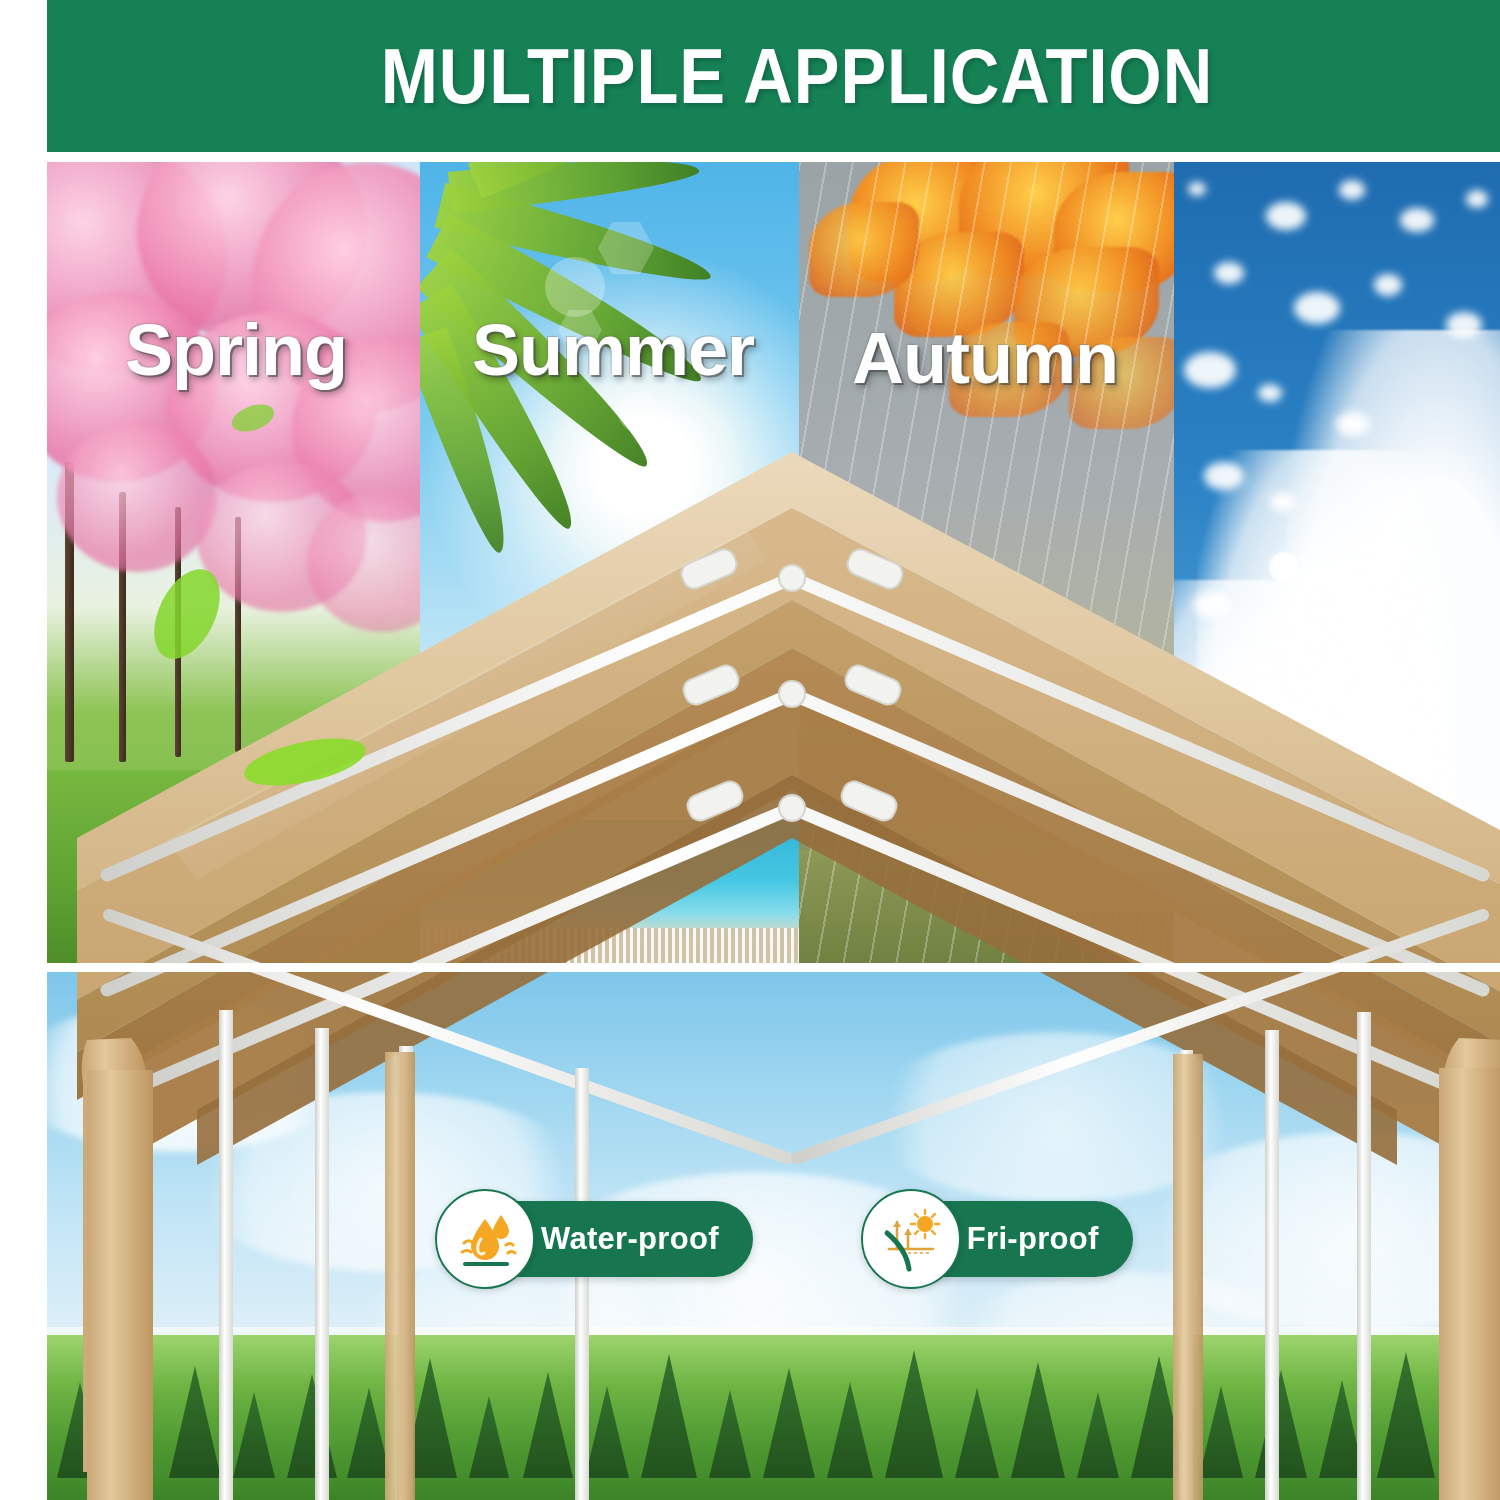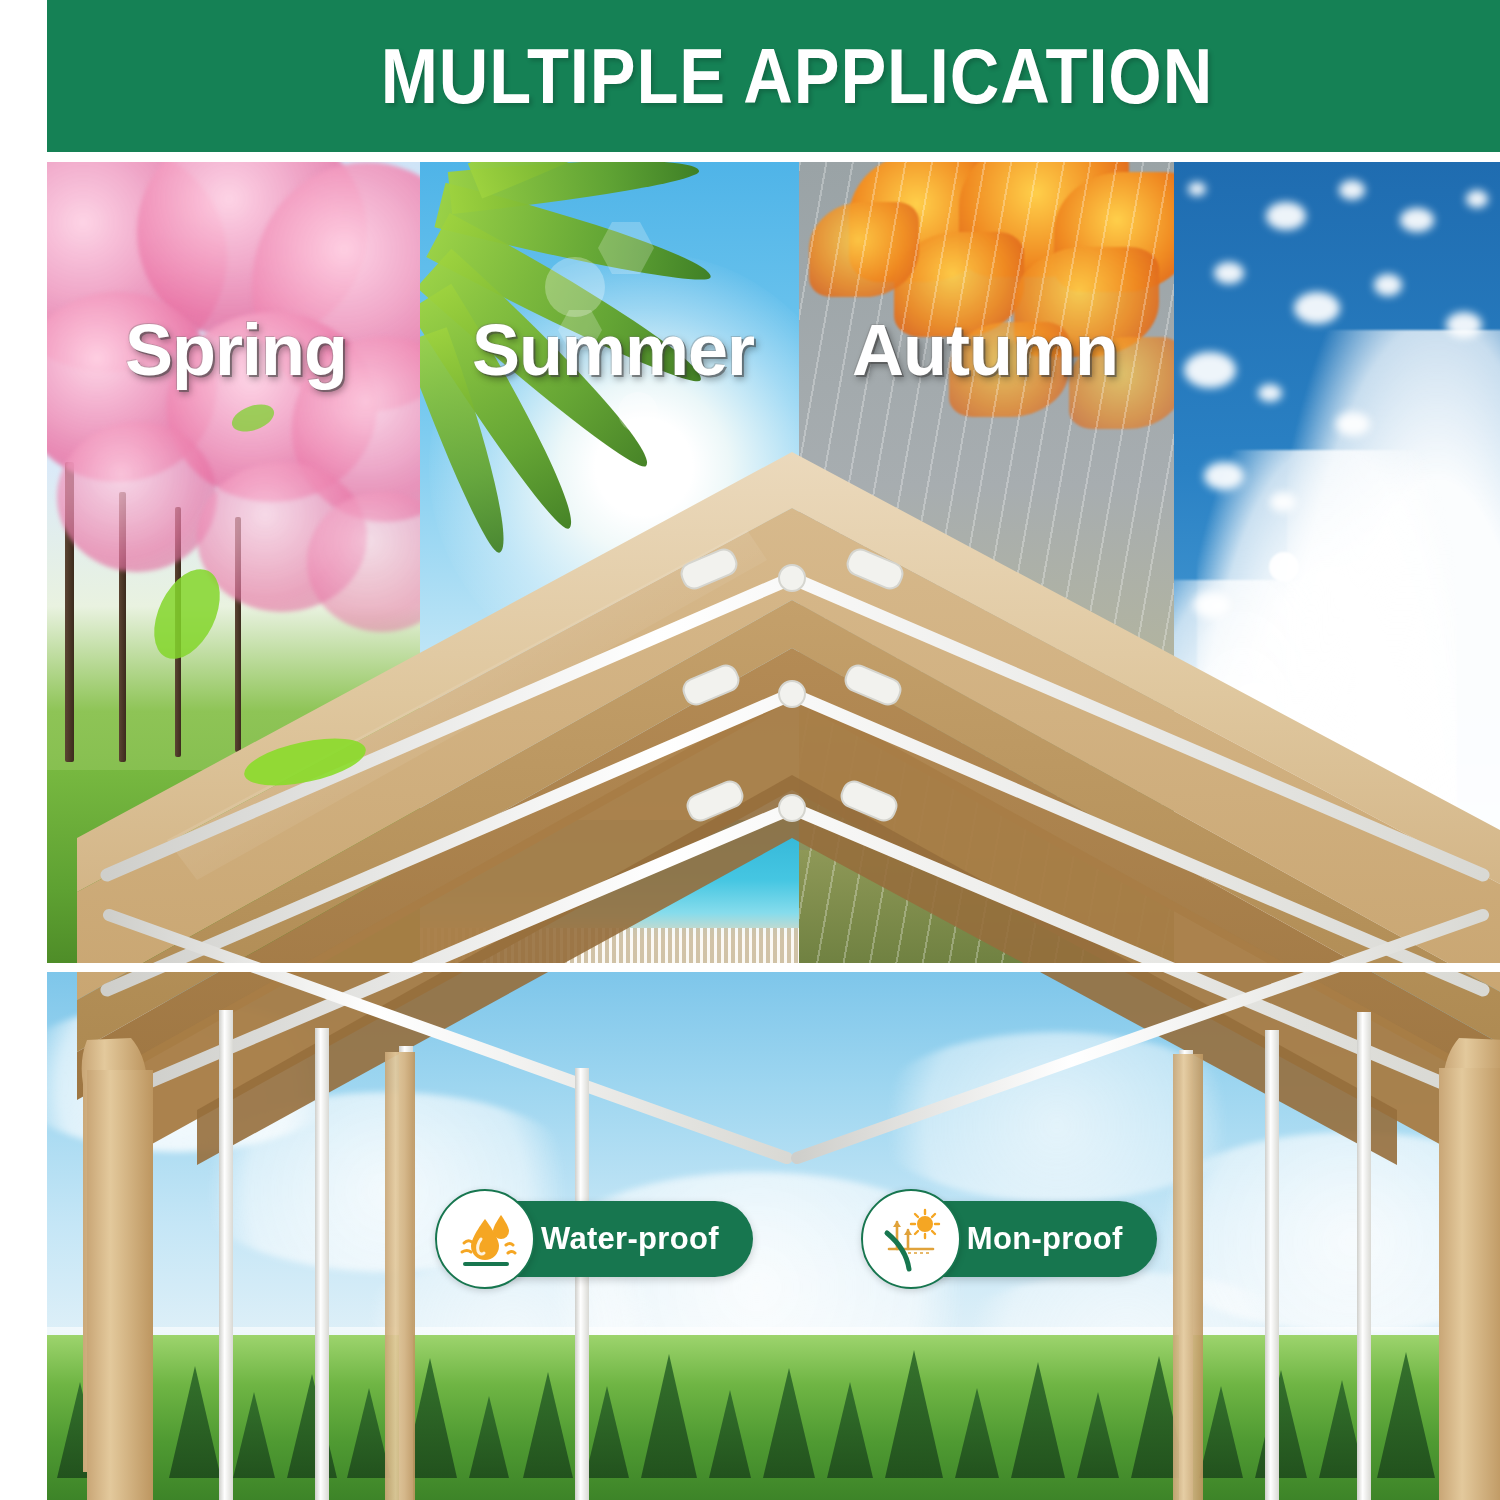--- a/index.html
+++ b/index.html
@@ -236,21 +236,21 @@
       <div class="autumn-ground"></div>
       <div class="maple" style="left:50px;top:-10px;width:150px;height:130px;"></div>
       <div class="maple" style="left:160px;top:-25px;width:170px;height:140px;"></div>
       <div class="maple" style="left:255px;top:10px;width:140px;height:120px;"></div>
       <div class="maple" style="left:95px;top:70px;width:130px;height:105px;opacity:.92;"></div>
       <div class="maple" style="left:215px;top:85px;width:145px;height:110px;opacity:.9;"></div>
       <div class="maple" style="left:10px;top:40px;width:110px;height:95px;opacity:.85;"></div>
       <div class="maple" style="left:150px;top:160px;width:120px;height:95px;opacity:.72;"></div>
       <div class="maple" style="left:270px;top:175px;width:115px;height:92px;opacity:.65;"></div>
       <div class="rain"></div>
-      <div class="season-label" style="left:53px;top:147px;">Autumn</div>
+      <div class="season-label" style="left:53px;top:155px;">Autumn</div>
     </div>
 
     <div class="season-panel p-winter">
       <div class="winter-bg"></div>
       <div class="frost-tree" style="right:-40px;bottom:0;width:300px;height:640px;"></div>
       <div class="frost-tree" style="right:90px;bottom:0;width:260px;height:520px;"></div>
       <div class="frost-tree" style="right:190px;bottom:-20px;width:230px;height:410px;opacity:.95;"></div>
       <div class="frost-tree" style="right:270px;bottom:-20px;width:190px;height:300px;opacity:.9;"></div>
       <div class="snow" style="left:14px;top:20px;width:18px;height:14px;"></div>
       <div class="snow" style="left:92px;top:40px;width:40px;height:28px;"></div>
@@ -441,21 +441,21 @@
           <path d="M11 47 q 5 -3 9 0" fill="none" stroke="#F5A623" stroke-width="3" stroke-linecap="round"></path>
           <path d="M55 40 q 4 -3 7 0" fill="none" stroke="#F5A623" stroke-width="3" stroke-linecap="round"></path>
           <path d="M57 48 q 4 -3 7 0" fill="none" stroke="#F5A623" stroke-width="3" stroke-linecap="round"></path>
           <rect x="12" y="57" width="46" height="4" rx="2" fill="#17764F"></rect>
         </svg>
       </div>
     </div>
 
     <div class="badge">
       <div class="badge-pill">
-        <span class="badge-label">Mon-proof</span>
+        <span class="badge-label">Fri-proof</span>
       </div>
       <div class="badge-circle">
         <svg width="68" height="68" viewBox="0 0 68 68">
           <circle cx="48" cy="19" r="8" fill="#F5A623"></circle>
           <g stroke="#F5A623" stroke-width="2.4" stroke-linecap="round">
             <line x1="48" y1="5" x2="48" y2="9"></line>
             <line x1="48" y1="29" x2="48" y2="33"></line>
             <line x1="34" y1="19" x2="38" y2="19"></line>
             <line x1="58" y1="19" x2="62" y2="19"></line>
             <line x1="38" y1="9" x2="41" y2="12"></line>

